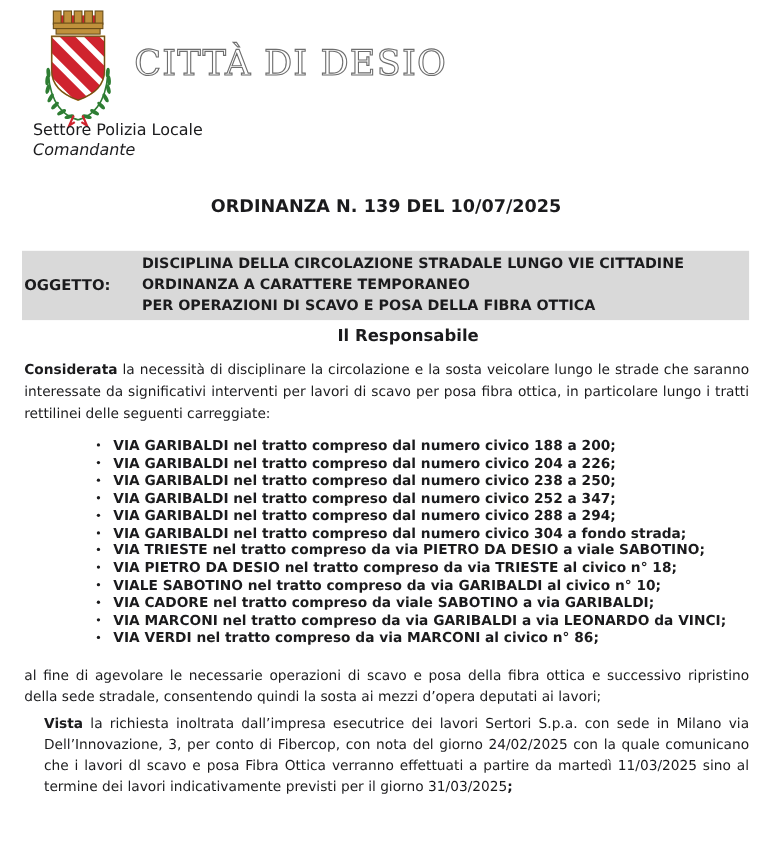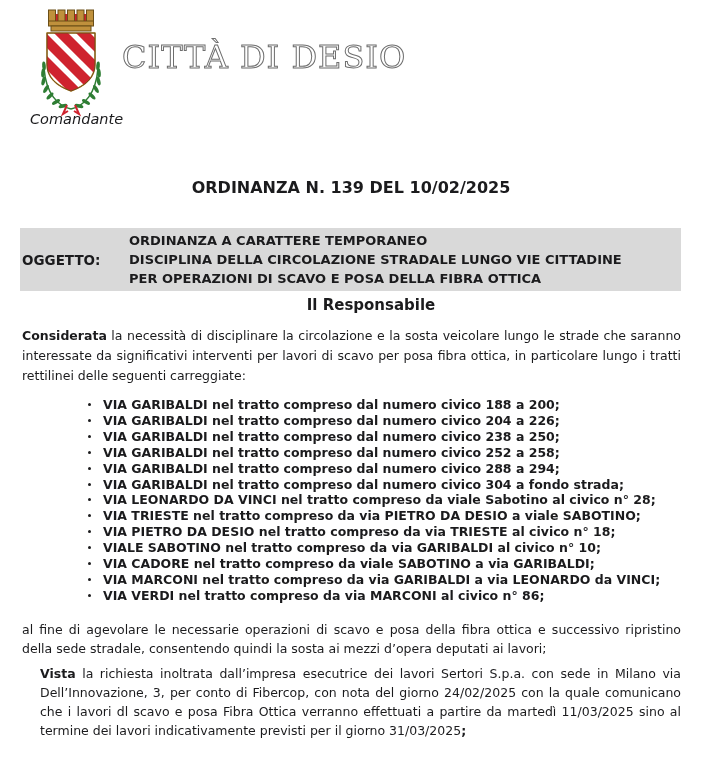--- a/index.html
+++ b/index.html
@@ -118,47 +118,47 @@
         </g>
         <path class="ribbon" d="M37,99 l-4,9 l5,-3 M45,99 l4,9 l-5,-3"></path>
       </g>
     </svg>
 
     <svg class="city-title-svg" width="310" height="52" viewBox="0 0 310 52">
       <text class="city-title-text" x="0" y="40">CITTÀ DI DESIO</text>
     </svg>
 
     <div class="dept">
+      <div>Settore Polizia Locale</div>
       <div class="italic">Comandante</div>
     </div>
   </header>
 
-  <h1 class="doc-title">ORDINANZA N. 139 DEL 10/02/2025</h1>
+  <h1 class="doc-title">ORDINANZA N. 139 DEL 10/07/2025</h1>
 
   <section class="subject-box">
     <div class="subject-label">OGGETTO:</div>
     <div class="subject-content">
+      <div>DISCIPLINA DELLA CIRCOLAZIONE STRADALE LUNGO VIE CITTADINE</div>
       <div>ORDINANZA A CARATTERE TEMPORANEO</div>
-      <div>DISCIPLINA DELLA CIRCOLAZIONE STRADALE LUNGO VIE CITTADINE</div>
       <div>PER OPERAZIONI DI SCAVO E POSA DELLA FIBRA OTTICA</div>
     </div>
   </section>
 
   <h2 class="responsible">Il Responsabile</h2>
 
   <p class="para para-considerata"><strong>Considerata</strong><span> la necessità di disciplinare la circolazione e la sosta veicolare lungo le strade che saranno interessate da significativi interventi per lavori di scavo per posa fibra ottica, in particolare lungo i tratti rettilinei delle seguenti carreggiate:</span></p>
 
   <ul class="street-list">
       <li>VIA GARIBALDI nel tratto compreso dal numero civico 188 a 200;</li>
       <li>VIA GARIBALDI nel tratto compreso dal numero civico 204 a 226;</li>
       <li>VIA GARIBALDI nel tratto compreso dal numero civico 238 a 250;</li>
-      <li>VIA GARIBALDI nel tratto compreso dal numero civico 252 a 258;</li>
+      <li>VIA GARIBALDI nel tratto compreso dal numero civico 252 a 347;</li>
       <li>VIA GARIBALDI nel tratto compreso dal numero civico 288 a 294;</li>
       <li>VIA GARIBALDI nel tratto compreso dal numero civico 304 a fondo strada;</li>
-      <li>VIA LEONARDO DA VINCI nel tratto compreso da viale Sabotino al civico n° 28;</li>
       <li>VIA TRIESTE nel tratto compreso da via PIETRO DA DESIO a viale SABOTINO;</li>
       <li>VIA PIETRO DA DESIO nel tratto compreso da via TRIESTE al civico n° 18;</li>
       <li>VIALE SABOTINO nel tratto compreso da via GARIBALDI al civico n° 10;</li>
       <li>VIA CADORE nel tratto compreso da viale SABOTINO a via GARIBALDI;</li>
       <li>VIA MARCONI nel tratto compreso da via GARIBALDI a via LEONARDO da VINCI;</li>
       <li>VIA VERDI nel tratto compreso da via MARCONI al civico n° 86;</li>
     </ul>
 
   <p class="para para-alfine">al fine di agevolare le necessarie operazioni di scavo e posa della fibra ottica e successivo ripristino della sede stradale, consentendo quindi la sosta ai mezzi d’opera deputati ai lavori;</p>
 

